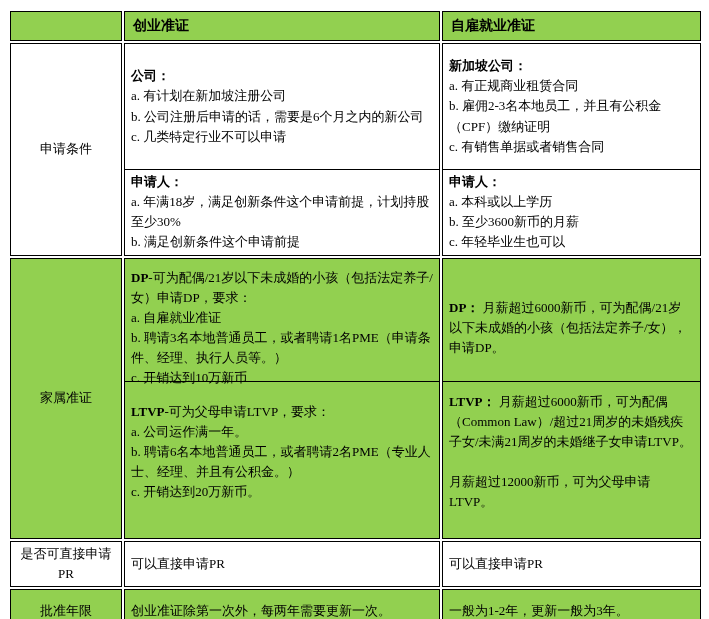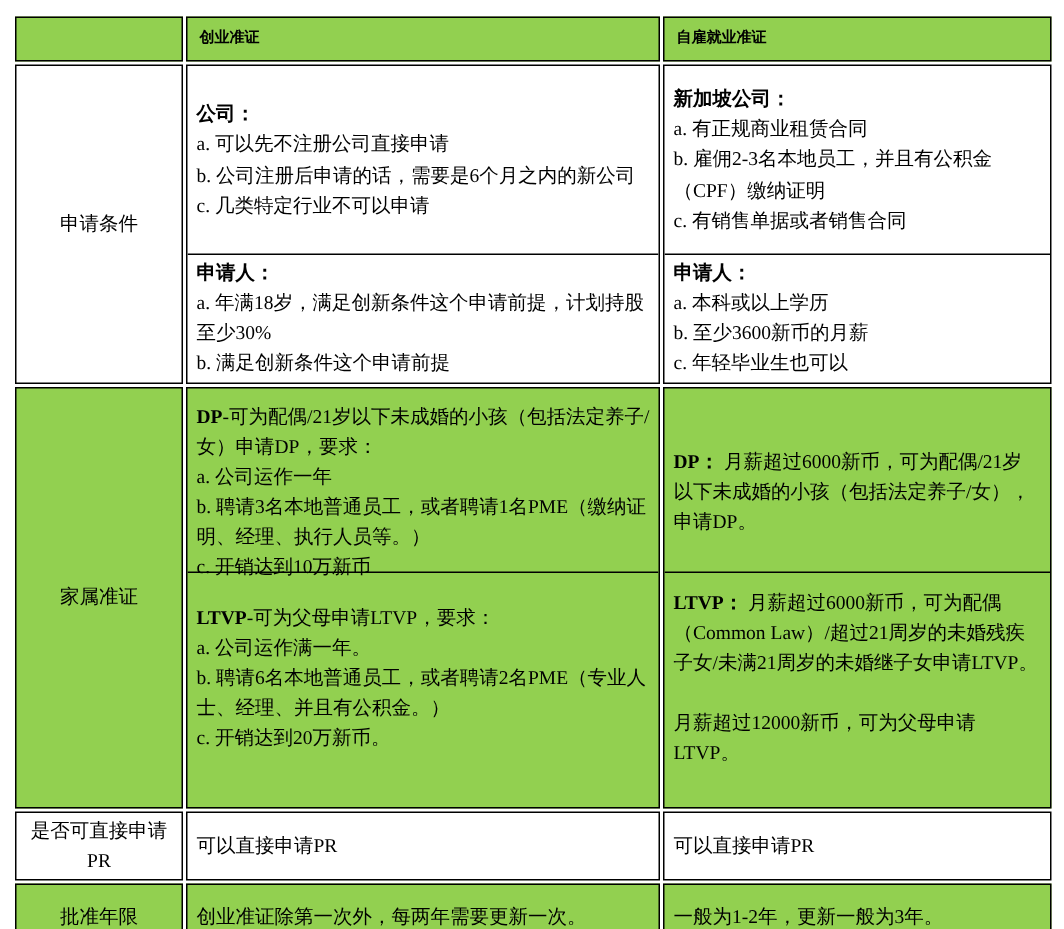--- a/index.html
+++ b/index.html
@@ -19,21 +19,21 @@
     vertical-align:middle;
     font-size:13px;
     line-height:1.55;
     padding:2px 6px;
     overflow:hidden;
   }
   .g{background:#92D050;}
   .w{background:#ffffff;}
   td.hdr{
     font-weight:bold;
-    font-size:10px;
+    font-size:14px;
     padding-left:8px;
   }
   td.rowlabel{
     text-align:center;
     font-size:13px;
     padding:2px 2px;
   }
   td.split{padding:0;}
   .sect{
     box-sizing:border-box;
@@ -67,21 +67,21 @@
     <td class="g hdr"></td>
     <td class="g hdr">创业准证</td>
     <td class="g hdr">自雇就业准证</td>
   </tr>
 
   <tr style="height:213px">
     <td class="w rowlabel">申请条件</td>
     <td class="w split">
       <div class="sect app-top">
         <div class="head">公司：</div>
-        <div>a. 可以先不注册公司直接申请</div>
+        <div>a. 有计划在新加坡注册公司</div>
         <div>b. 公司注册后申请的话，需要是6个月之内的新公司</div>
         <div>c. 几类特定行业不可以申请</div>
       </div>
       <div class="sect app-bot">
         <div class="head">申请人：</div>
         <div>a. 年满18岁，满足创新条件这个申请前提，计划持股至少30%</div>
         <div>b. 满足创新条件这个申请前提</div>
       </div>
     </td>
     <td class="w split">
@@ -98,22 +98,22 @@
         <div>c. 年轻毕业生也可以</div>
       </div>
     </td>
   </tr>
 
   <tr style="height:281px">
     <td class="g rowlabel">家属准证</td>
     <td class="g split">
       <div class="sect fam-top">
         <div class="para"><b>DP</b><span>-可为配偶/21岁以下未成婚的小孩（包括法定养子/女）申请DP，要求：</span></div>
-        <div>a. 公司运作一年</div>
-        <div>b. 聘请3名本地普通员工，或者聘请1名PME（缴纳证明、经理、执行人员等。）</div>
+        <div>a. 自雇就业准证</div>
+        <div>b. 聘请3名本地普通员工，或者聘请1名PME（申请条件、经理、执行人员等。）</div>
         <div>c. 开销达到10万新币</div>
       </div>
       <div class="sect fam-bot">
         <div class="para"><b>LTVP</b><span>-可为父母申请LTVP，要求：</span></div>
         <div>a. 公司运作满一年。</div>
         <div>b. 聘请6名本地普通员工，或者聘请2名PME（专业人士、经理、并且有公积金。）</div>
         <div>c. 开销达到20万新币。</div>
       </div>
     </td>
     <td class="g split">

